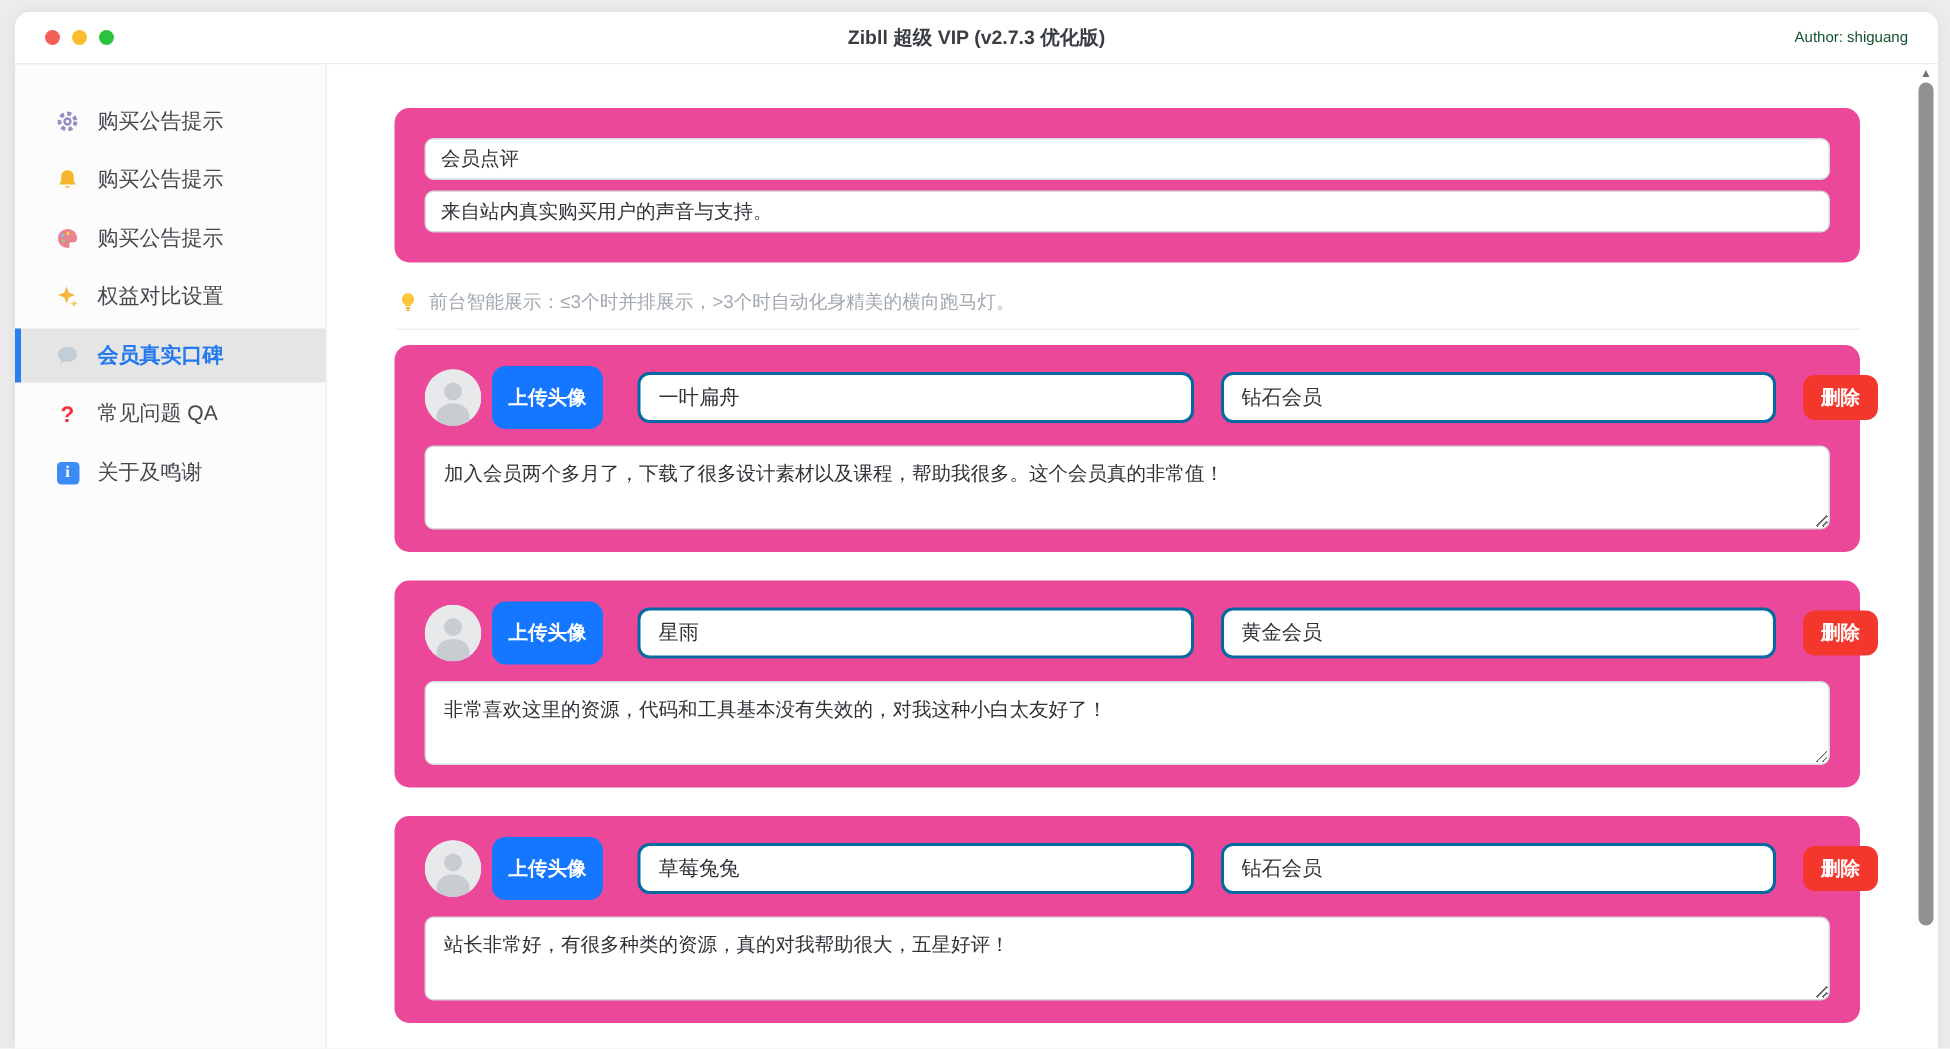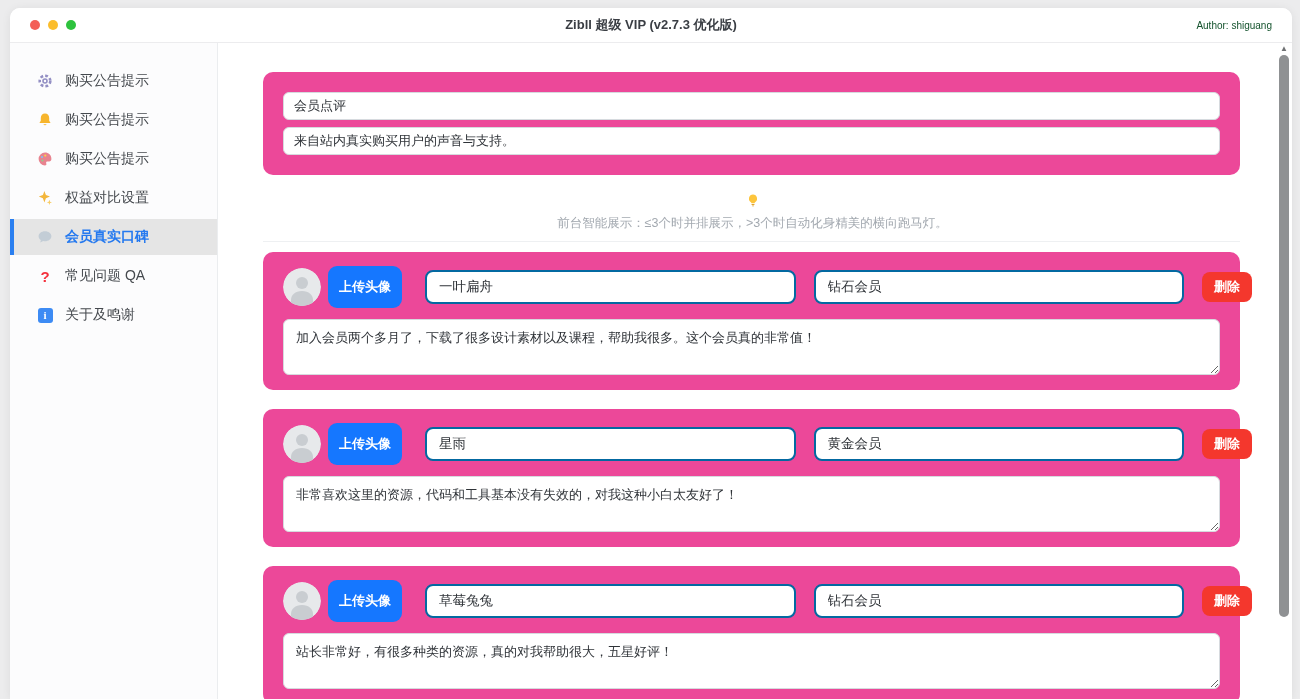--- a/index.html
+++ b/index.html
@@ -56,21 +56,21 @@
     padding:29px 52px 20px 45px; overflow:hidden;
   }
   .card { background:#ec4899; border-radius:10px; }
   .head-card { padding:20px; display:flex; flex-direction:column; gap:7px; }
   .txt-input {
     width:100%; height:28px; background:#fff; border:1px solid #d6dade;
     border-radius:6px; padding:0 10px; font-size:13px; color:#2f3338;
     font-family:inherit; outline:none;
   }
   .hint { display:flex; align-items:center; gap:7px; margin:18px 0 0 2px;
-          font-size:12.5px; color:#a3a9b0;flex-direction:column; }
+          font-size:12.5px; color:#a3a9b0; }
   .divider { border-bottom:1px solid #eef0f2; margin-top:9px; margin-bottom:10px; }
   
   .t-card { padding:14px 20px 15px 20px; margin-bottom:19px; }
   .t-row { display:flex; align-items:center; }
   .avatar { width:38px; height:38px; border-radius:50%; overflow:hidden; flex:0 0 38px; margin-right:7px; }
   .btn-upload {
     flex:0 0 74px; height:42px; background:#1577ff; color:#fff; border:none;
     border-radius:9px; font-size:13px; font-weight:600; cursor:pointer;
     margin-right:23px; font-family:inherit;
   }

